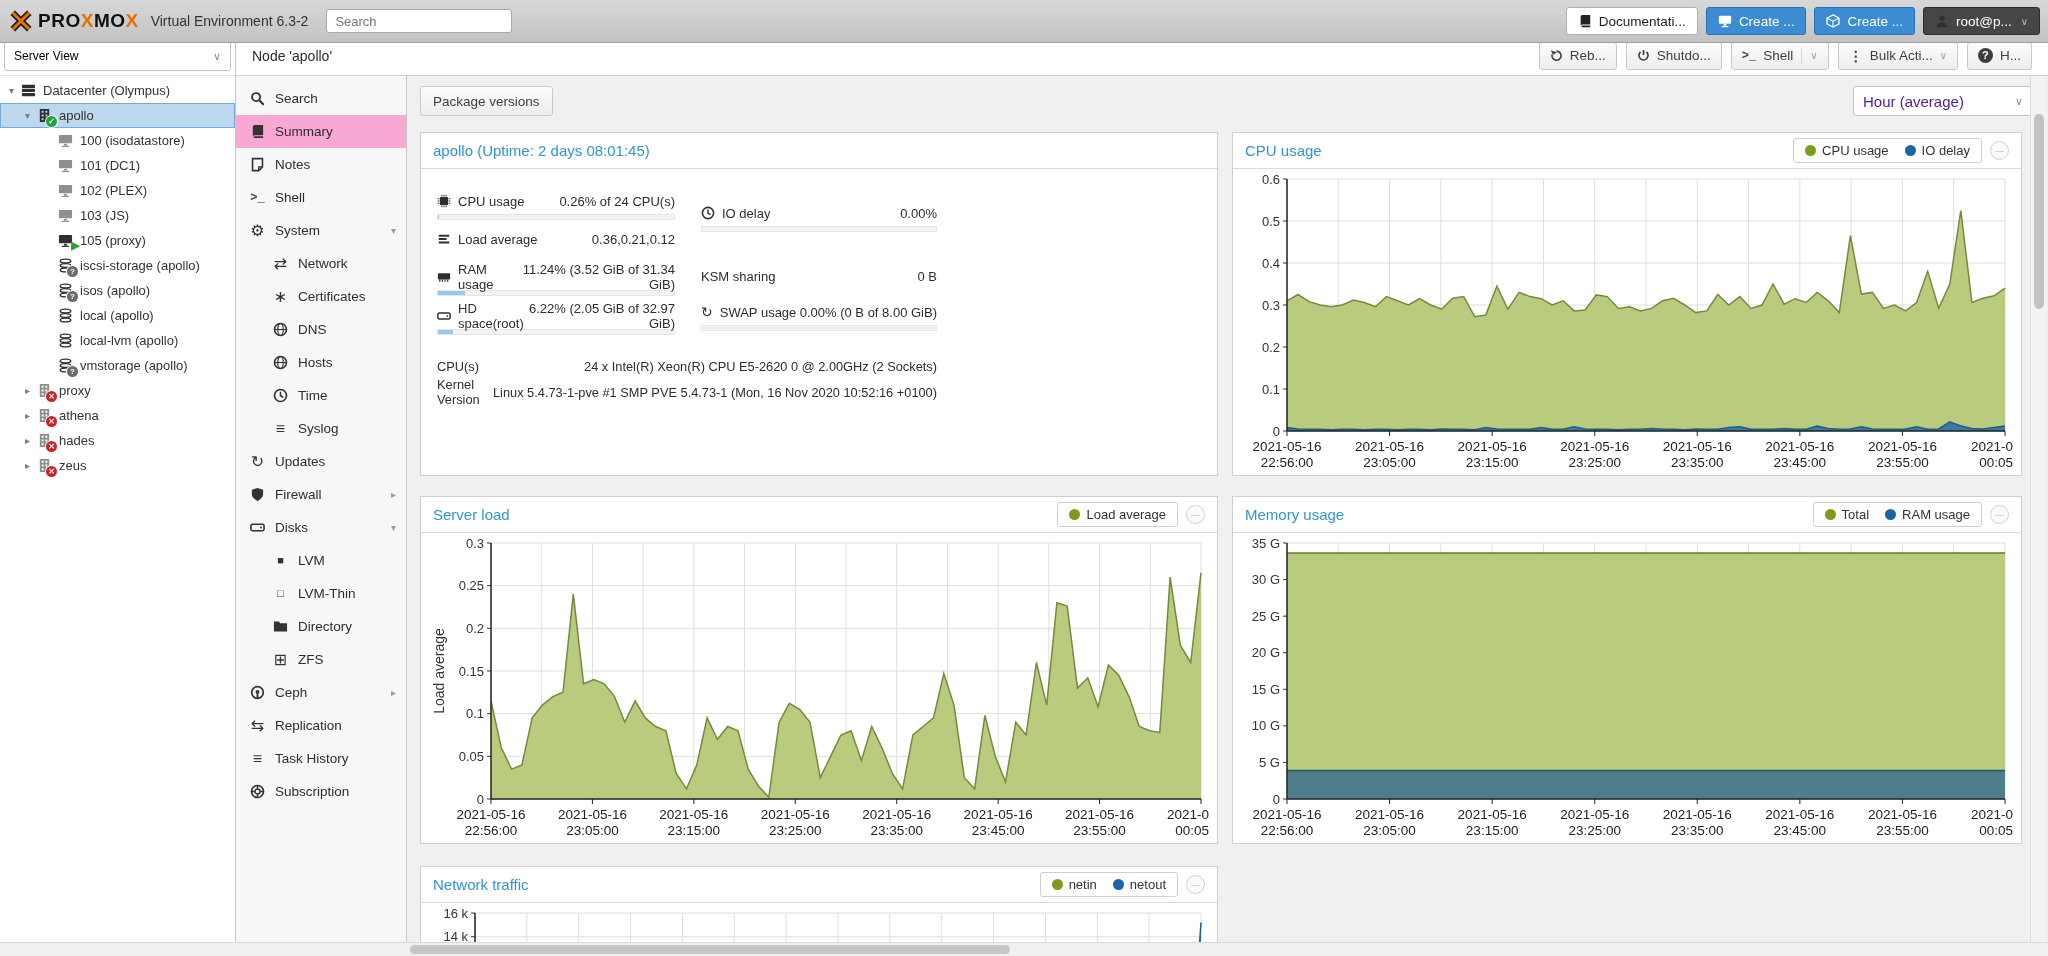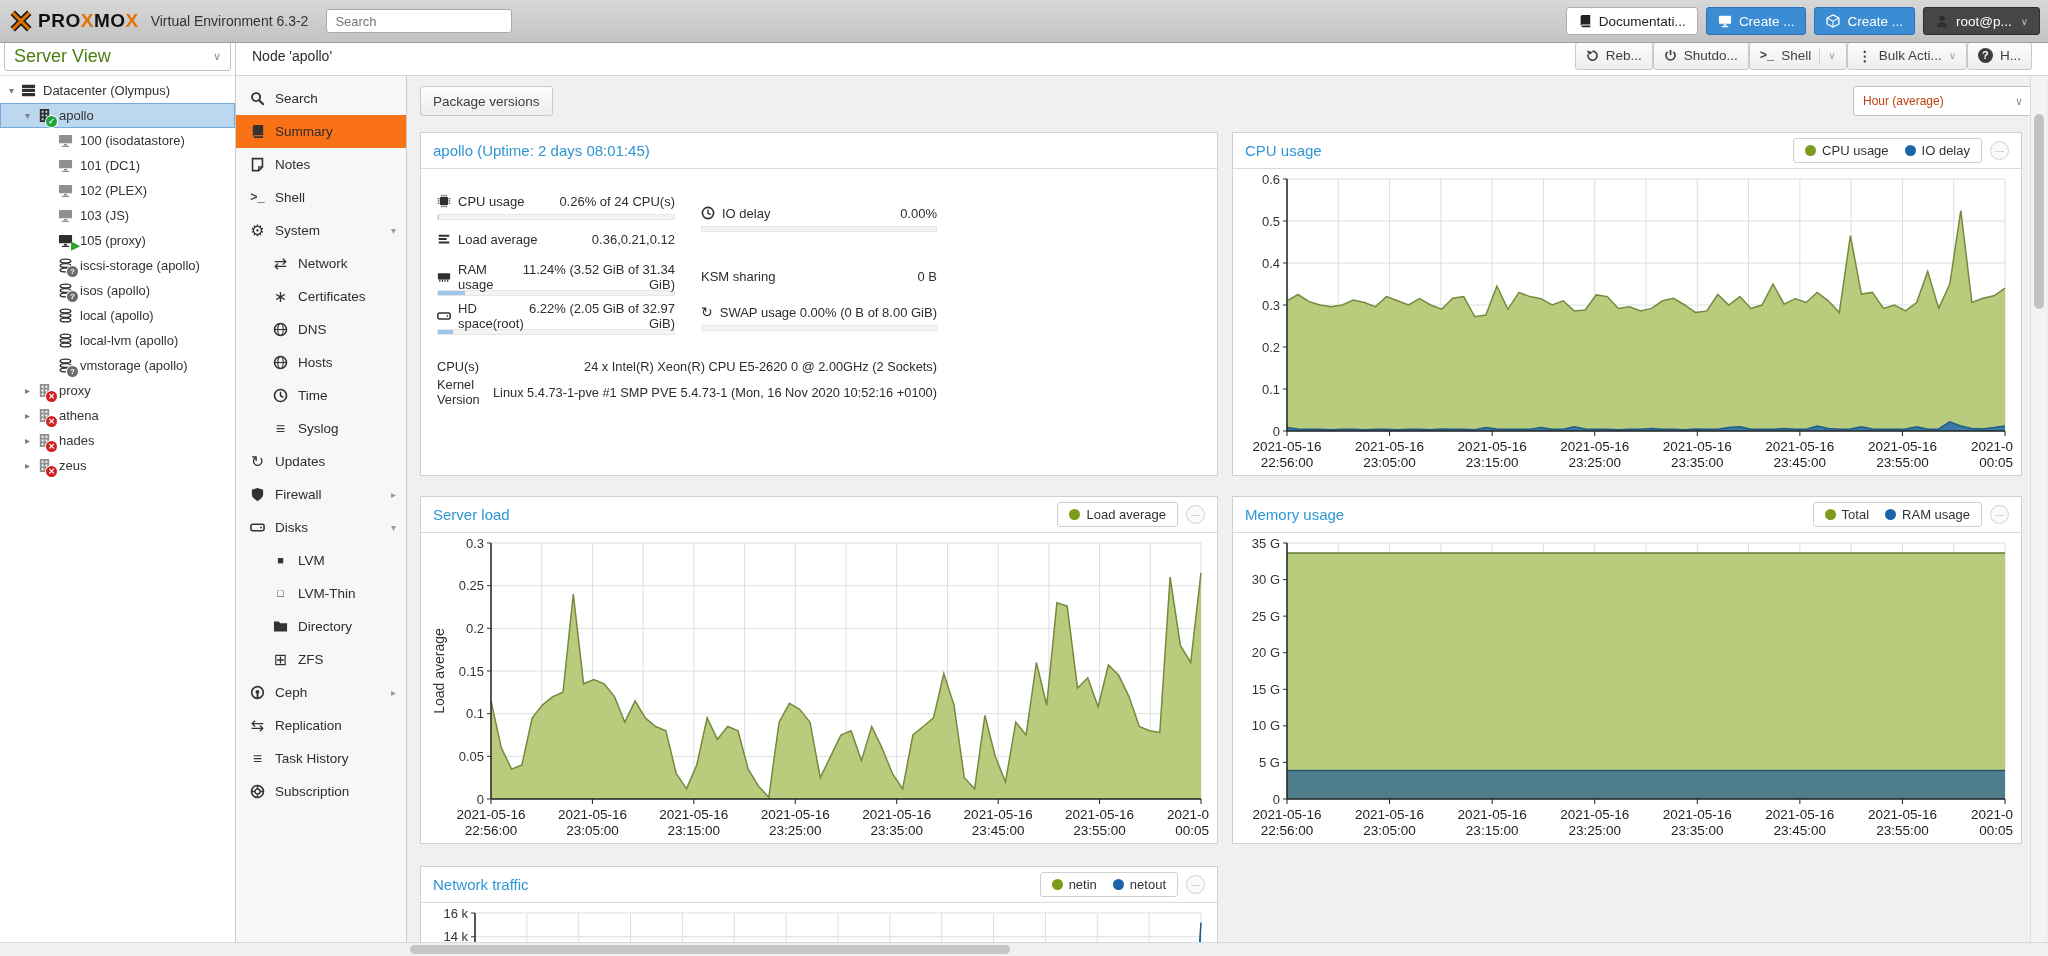--- a/index.html
+++ b/index.html
@@ -19,65 +19,65 @@
 #hbtns{margin-left:auto;display:flex;align-items:center;gap:8px;margin-right:8px}
 .hbtn{height:28px;border-radius:3px;display:flex;align-items:center;gap:7px;padding:0 11px;font-size:13.5px;cursor:pointer;white-space:nowrap}
 .hbtn.light{background:#fff;border:1px solid #b0b0b0;color:#222}
 .hbtn.blue{background:#3b8cd2;border:1px solid #2a72b4;color:#fff}
 .hbtn.dark{background:#464646;border:1px solid #2d2d2d;color:#fff}
 .hbtn .caret{font-size:10px;color:#bdbdbd;margin-left:2px}
 
 
 #leftcol{position:absolute;left:0;top:36px;width:236px;height:920px;background:#fff;border-right:1px solid #c9c9c9}
 #serverview{margin:5px 4px 4px 4px;height:30px;border:1px solid #c2c2c2;border-radius:3px;background:#fff;display:flex;align-items:center;padding:0 9px;cursor:pointer}
-#serverview .lbl{flex:1;font-size:18px;color:#4d7c0f}
+#serverview .lbl{flex:1;font-size:12px;color:#000000}
 #serverview .caret{color:#8b8b8b;font-size:11px}
 #tree{margin-top:4px;border-top:1px solid #e4e4e4;padding-top:2px}
 .tree-row{height:25px;display:flex;align-items:center;white-space:nowrap;cursor:pointer;position:relative}
 .tree-row .tcaret{width:15px;text-align:center;color:#7d7d7d;font-size:10px;flex:0 0 auto}
 .ticon{width:18px;height:16px;position:relative;margin-right:6px;flex:0 0 auto;color:#444;text-align:center}
 .ticon .ic{width:15px;height:15px}
 .badge{position:absolute;right:-4px;bottom:-3px;width:11px;height:11px;border-radius:50%;color:#fff;font-size:8px;line-height:11px;text-align:center;font-weight:bold;font-style:normal}
 .badge.ok{background:#23a13a;box-shadow:0 0 0 1px #fff}
 .badge.err{background:#cf2121;box-shadow:0 0 0 1px #fff}
 .badge.q{background:#6b6b6b;box-shadow:0 0 0 1px #fff}
 .badge.play{background:transparent;color:#2ea12e;font-size:11px;right:-7px;bottom:-2px;width:11px}
 .lvl0{padding-left:4px}.lvl1{padding-left:20px}.lvl2{padding-left:56px}
 .tree-row.sel{background:#bcd8ef;outline:1px solid #74abdc;outline-offset:-1px}
 .dim .ic{color:#8f8f8f}
 .dark .ic{color:#2f2f2f}
 
 
 #menu{position:absolute;left:236px;top:76px;width:171px;height:880px;background:#f7f7f7;border-right:1px solid #c9c9c9;padding-top:6px}
 .mi{height:33px;display:flex;align-items:center;gap:9px;padding-left:13px;font-size:13.5px;color:#2d2d2d;cursor:pointer}
 .mi.child{padding-left:36px}
-.mi.sel{background:#f97316}
+.mi.sel{background:#f9a8d4}
 .mic{width:17px;flex:0 0 auto;text-align:center;color:#333;font-size:14px;line-height:1}
 .mic .ic{width:15px;height:15px}
 .mic.big{font-size:16px}
 .mic.small{font-size:11px}
 .mcaret{margin-left:auto;margin-right:10px;color:#9b9b9b;font-size:10px}
 
 
 #nodebar{position:absolute;left:236px;top:36px;width:1812px;height:40px;background:#fff;border-bottom:1px solid #d2d2d2;display:flex;align-items:center;padding:0 16px;z-index:4}
 #nodetitle{font-size:14px;color:#2c2c2c}
-#nodebtns{margin-left:auto;display:flex;align-items:center;}
+#nodebtns{margin-left:auto;display:flex;align-items:center;gap:9px}
 .tbtn{height:28px;background:linear-gradient(#fcfcfc,#ededed);border:1px solid #c9c9c9;border-radius:3px;color:#3f3f3f;display:flex;align-items:center;gap:7px;padding:0 10px;font-size:13.5px;cursor:pointer;white-space:nowrap}
 .tbtn .ic{width:13px;height:13px}
 .tbtn .bsep{width:1px;height:16px;background:#d4d4d4;margin:0 1px}
 .tbtn .caret{font-size:10px;color:#9d9d9d}
 .qmark{width:15px;height:15px;border-radius:50%;background:#3c3c3c;color:#fff;font-size:11px;font-weight:bold;line-height:15px;text-align:center}
 .shellpr{font-family:"Liberation Mono",monospace;font-size:12px;font-weight:bold;color:#444}
 .dots{font-size:14px;font-weight:bold;color:#444}
 
 
 #content{position:absolute;left:407px;top:76px;width:1623px;height:880px;background:#f0f0f0;overflow:hidden}
 #pkgbtn{position:absolute;left:13px;top:10px;height:30px;background:linear-gradient(#fdfdfd,#ededed);border:1px solid #c9c9c9;border-radius:3px;display:flex;align-items:center;padding:0 12px;font-size:13.5px;color:#3d3d3d;cursor:pointer}
 #hoursel{position:absolute;left:1446px;top:10px;width:180px;height:30px;background:#fff;border:1px solid #c2c2c2;border-radius:3px;display:flex;align-items:center;padding:0 9px;cursor:pointer}
-#hoursel .lbl{flex:1;font-size:12px;color:#c2410c}
+#hoursel .lbl{flex:1;font-size:15px;color:#4c1d95}
 #hoursel .caret{color:#8b8b8b;font-size:11px}
 .panel{position:absolute;background:#fff;border:1px solid #d0d0d0}
 .ptitle{height:36px;display:flex;align-items:center;padding:0 12px;border-bottom:1px solid #dadada;color:#2f95d5;font-size:15px}
 .legend{margin-left:auto;display:flex;align-items:center;gap:16px;border:1px solid #cfcfcf;border-radius:3px;background:#fff;padding:4px 11px;font-size:13px;color:#333}
 .ldot{width:11px;height:11px;border-radius:50%;display:inline-block;margin-right:6px;vertical-align:-1px}
 .collapse{width:19px;height:19px;border-radius:50%;border:1px solid #d2d2d2;background:#fafafa;color:#c4c4c4;display:flex;align-items:center;justify-content:center;font-size:9px;margin-left:8px;cursor:pointer}
 .chart{position:absolute}
 
 
 #sumwrap{position:absolute;left:16px;top:58px;width:500px}

